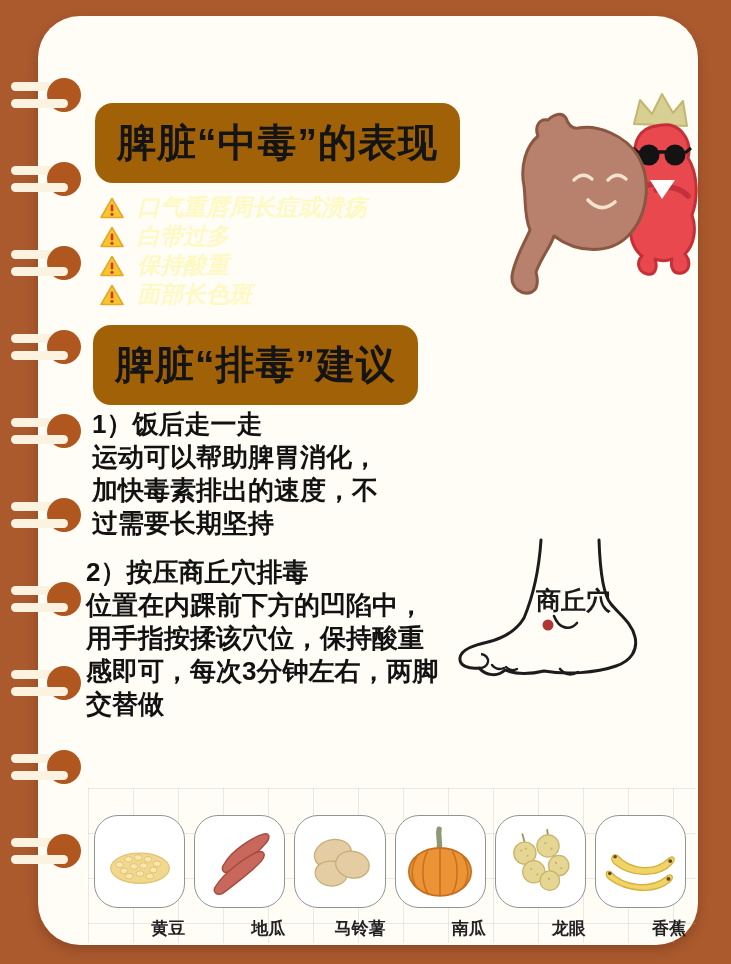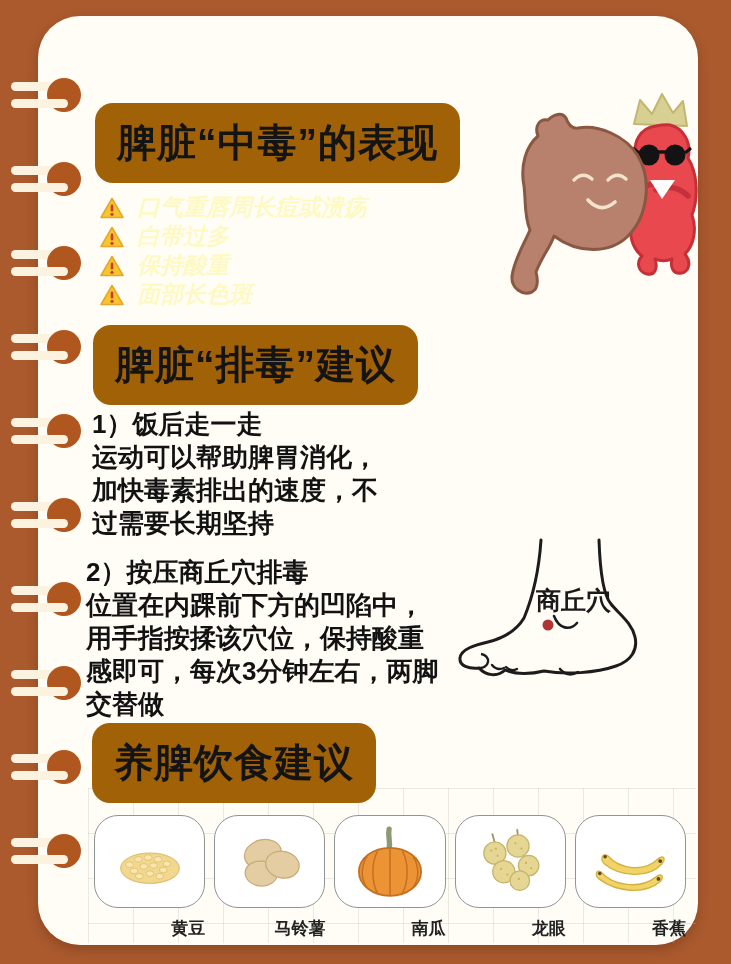--- a/index.html
+++ b/index.html
@@ -189,21 +189,20 @@
       <path d="M31,130 a8,7 0 0 0 2,-14" fill="none" stroke="#1c1c1c" stroke-width="2.4"></path>
       <path d="M44,127 q5,6 12,3" fill="none" stroke="#1c1c1c" stroke-width="2.4" stroke-linecap="round"></path>
       <path d="M58,129 q5,5 11,2" fill="none" stroke="#1c1c1c" stroke-width="2.4" stroke-linecap="round"></path>
       <path d="M112,131 q8,9 18,3" fill="none" stroke="#1c1c1c" stroke-width="2.6" stroke-linecap="round"></path>
       <path d="M106,78 C111,91 122,93 129,85" fill="none" stroke="#1c1c1c" stroke-width="2.6" stroke-linecap="round"></path>
       <circle cx="100" cy="87" r="5.5" fill="#b03434"></circle>
     </svg>
     <div class="acupoint-label">商丘穴</div>
   </div>
 
-  <div id="h3" class="heading">养脾饮食建议</div>
   <div class="grid-bg"></div>
 
   <div class="food-row">
     <div class="food-col">
       <div class="food-card">
         <svg viewBox="0 0 90 90">
           <ellipse cx="45" cy="52" rx="33" ry="17" fill="#f2d88e" stroke="#e2c172" stroke-width="1.4"></ellipse>
           <g fill="#f8e6ae" stroke="#ddbb68" stroke-width="0.9">
             <ellipse cx="22" cy="48" rx="4.4" ry="3.2"></ellipse>
               <ellipse cx="32" cy="42" rx="4.4" ry="3.2"></ellipse>
@@ -218,20 +217,29 @@
             <ellipse cx="45" cy="58" rx="4.4" ry="3.2"></ellipse>
               <ellipse cx="56" cy="61" rx="4.4" ry="3.2"></ellipse>
           </g>
         </svg>
       </div>
       <div class="food-label">黄豆</div>
     </div>
     <div class="food-col">
       <div class="food-card">
         <svg viewBox="0 0 90 90">
+          <path d="M28,46 C36,32 58,18 70,14 C78,11 80,17 74,24 C62,38 44,50 32,56 C25,59 23,52 28,46 Z" fill="#c8685c" stroke="#a64b40" stroke-width="1.6"></path>
+          <path d="M18,72 C26,58 50,40 64,34 C72,31 75,37 69,44 C56,58 36,72 26,80 C19,84 13,78 18,72 Z" fill="#c8685c" stroke="#a64b40" stroke-width="1.6"></path>
+        </svg>
+      </div>
+      <div class="food-label">地瓜</div>
+    </div>
+    <div class="food-col">
+      <div class="food-card">
+        <svg viewBox="0 0 90 90">
           <g fill="#e4cda3" stroke="#c8ab76" stroke-width="1.4">
             <ellipse cx="37" cy="36" rx="21" ry="16" transform="rotate(-14 37 36)"></ellipse>
             <ellipse cx="35" cy="58" rx="18" ry="14" transform="rotate(6 35 58)"></ellipse>
             <ellipse cx="59" cy="48" rx="19" ry="15" transform="rotate(12 59 48)"></ellipse>
           </g>
         </svg>
       </div>
       <div class="food-label">马铃薯</div>
     </div>
     <div class="food-col">

